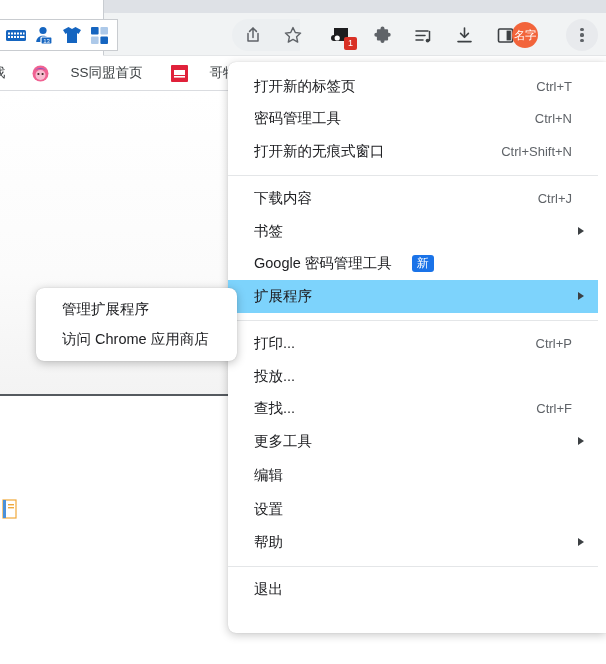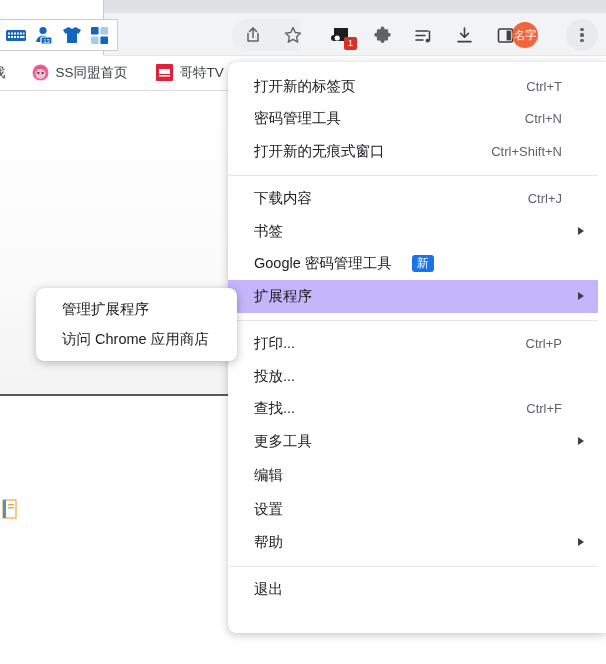--- a/index.html
+++ b/index.html
@@ -75,21 +75,21 @@
   }
 
   
   .bookmarks {
     position: absolute; left: 0; top: 56px; width: 606px; height: 35px;
     background: #ffffff; border-bottom: 1px solid #dadce0;
     display: flex; align-items: center; gap: 0px; padding-left: 0px;
     overflow: hidden;
   }
   .bm {
-    display: flex; gap: 7px;
+    display: flex; align-items: center; gap: 22px;
     padding: 4px 8px; border-radius: 4px;
     font-size: 13.5px; color: #3c4043; white-space: nowrap;
   }
   .bm-ico { width: 17px; height: 17px; border-radius: 3px; flex: none; display: block; }
 
   
   .page {
     position: absolute; left: 0; top: 91px; width: 606px; height: 573px;
     background: #ffffff;
   }
@@ -110,24 +110,24 @@
     border-radius: 8px 0 0 8px;
     box-shadow: 0 2px 10px rgba(0,0,0,0.22), 0 0 1px rgba(0,0,0,0.18);
     padding: 8px 8px 8px 0;
     font-size: 14.5px; color: #202124;
   }
   .mi {
     position: relative; height: 32.5px;
     display: flex; align-items: center;
     padding: 0 14px 0 26px;
   }
-  .mi.hl { background: #c4b5fd; text-align: right; }
+  .mi.hl { background: #7dd3fc; text-align: right; }
   .mi .lbl { flex: none; }
   .mi .accel {
-    position: absolute; right: 36px; color: #5f6368; font-size: 13px;
+    position: absolute; right: 26px; color: #5f6368; font-size: 13px;
   }
   .mi .arrow {
     position: absolute; right: 14px; width: 0; height: 0;
     border-left: 6px solid #3c4043;
     border-top: 4.5px solid transparent; border-bottom: 4.5px solid transparent;
   }
   .mi .newbadge {
     margin-left: 20px; background: #1a73e8; color: #fff;
     font-size: 12px; line-height: 17px; padding: 0 5px; border-radius: 3px;
   }

